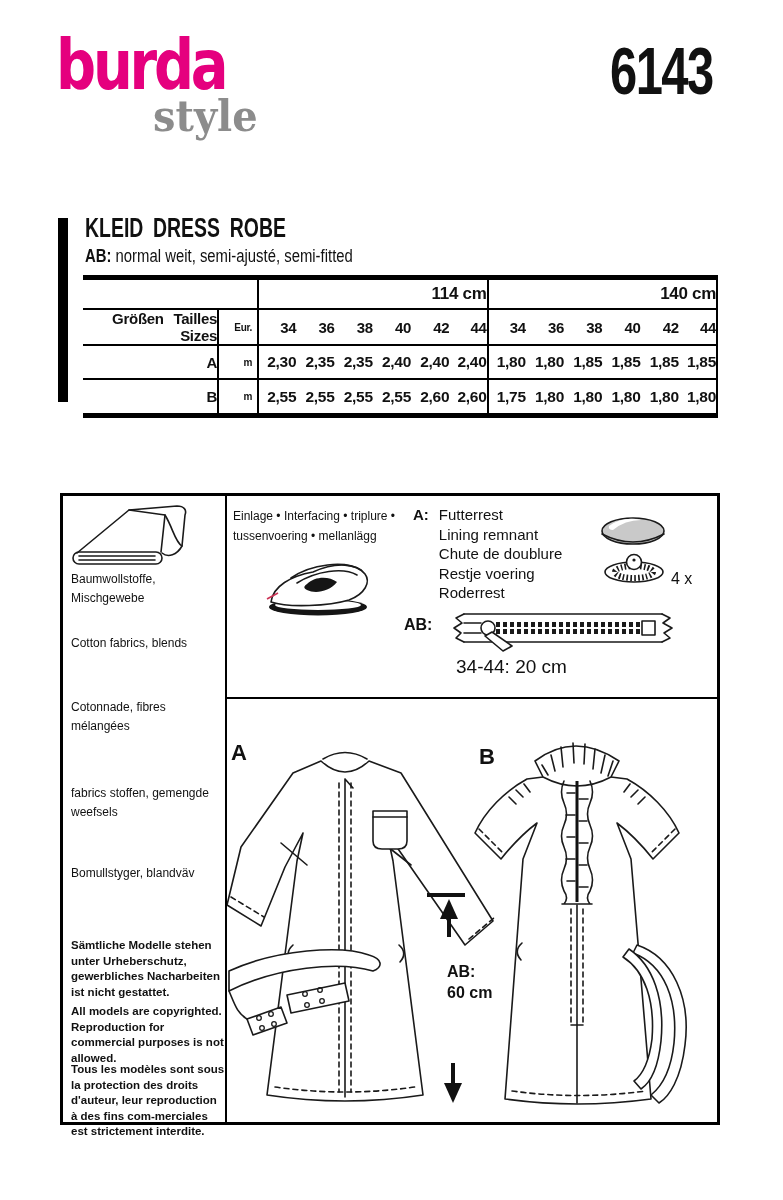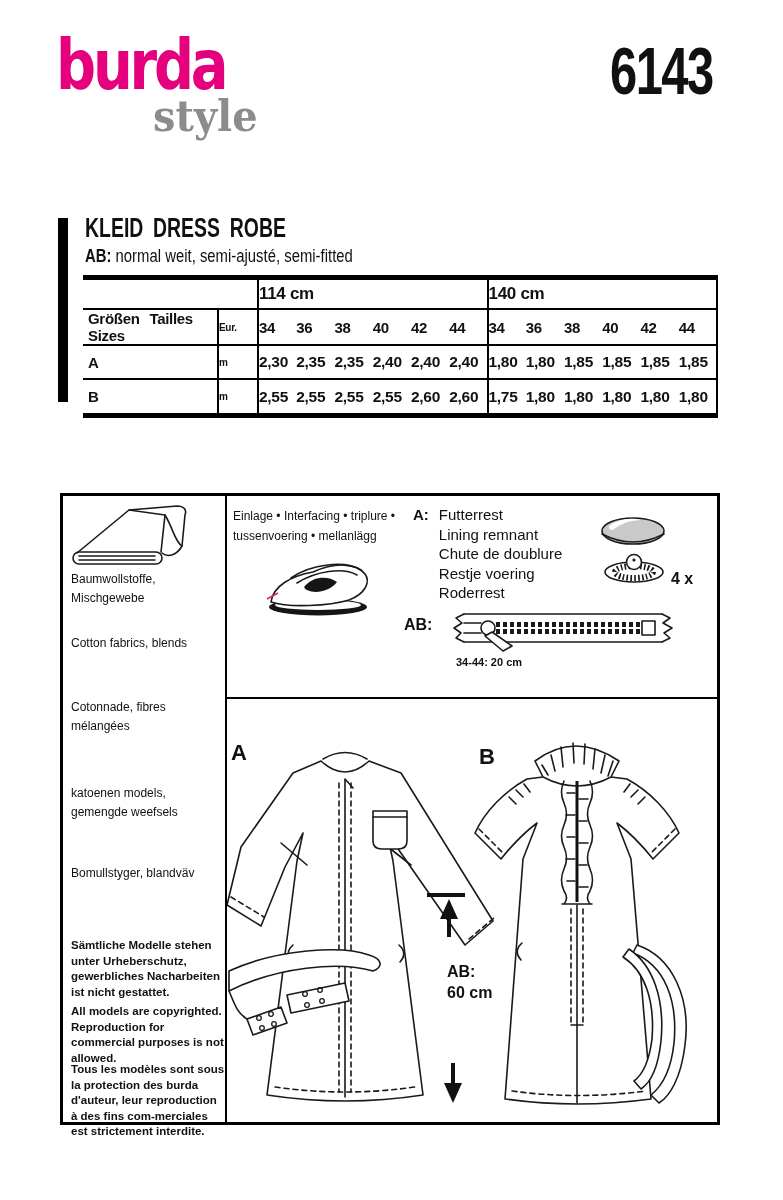--- a/index.html
+++ b/index.html
@@ -23,42 +23,42 @@
   .title-bar{left:58px;top:218px;width:10px;height:184px;background:#000}
   .doc-title{left:85px;top:214px;font-weight:bold;font-size:27px;line-height:1.1;
     word-spacing:6px;transform:scaleX(.72);transform-origin:left top;white-space:nowrap}
   .doc-fit{left:85px;top:246px;font-size:17.5px;line-height:1.2;transform:scaleX(.85);
     transform-origin:left top;white-space:nowrap}
   .doc-fit b{font-weight:bold}
 
   
   .yardage{left:83px;top:275px;width:635px;border-top:5px solid #000;border-bottom:5px solid #000}
   .yardage table{width:100%;border-collapse:collapse;table-layout:fixed}
-  .yardage td,.yardage th{font-weight:bold;letter-spacing:-.3px;padding:0;vertical-align:middle;text-align:left}
+  .yardage td,.yardage th{font-weight:bold;letter-spacing:-.3px;padding:0;vertical-align:middle;text-align:right}
   .b-b{border-bottom:2px solid #000}.b-r{border-right:2px solid #000}
   .r-grp{height:29px;font-size:17px}
   .r-sz{height:25px;font-size:15px}
   .r-val{height:34px;font-size:15.5px}
   .c-lbl{text-align:right;padding-left:5px !important;font-size:15px;word-spacing:6px}
   .c-unit{text-align:center;padding-right:5px !important;font-size:10px}
 
   
   .lower-box{left:60px;top:493px;width:660px;height:632px;border:3px solid #000}
   .v-divider{left:162px;top:0;width:2px;height:626px;background:#000}
   .h-divider{left:164px;top:201px;width:490px;height:2px;background:#000}
 
   .fab-note{left:8px;width:152px;font-size:12px;line-height:19px}
   .legal-note{left:8px;width:154px;font-size:11.5px;line-height:15.5px;font-weight:bold}
 
   .interfacing-text{left:170px;top:10px;width:176px;font-size:12px;line-height:20px}
   .viewa-block{left:350px;top:9px;display:flex;gap:10px;font-size:15px;line-height:19.5px}
   .viewa-block .pfx{font-weight:bold}
-  .snap-count{left:608px;top:74px;font-weight:bold;font-size:16px}
+  .snap-count{left:608px;top:74px;font-weight:normal;font-size:16px}
   .viewab-pfx{left:341px;top:120px;font-weight:bold;font-size:16px}
-  .zip-len{left:393px;top:160px;font-weight:bold;font-size:11px}
+  .zip-len{left:393px;top:160px;font-weight:normal;font-size:19px}
 
   .view-label{font-weight:bold;font-size:22px}
   .len-note{left:384px;top:465px;font-weight:bold;font-size:16px;line-height:21px}
 
   .footer-line{left:60px;top:1139px;font-size:15px;letter-spacing:-.2px}
 
   svg{display:block}
   .ln{stroke:#1a1a1a;stroke-width:1.6;fill:none;stroke-linecap:round;stroke-linejoin:round}
   .lnf{stroke:#1a1a1a;stroke-width:1.6;fill:#fff;stroke-linejoin:round}
   .dash{stroke-dasharray:5 4}
@@ -162,26 +162,26 @@
       <path class="ln" d="M 8 53 L 60 10 L 108 6 C 115 6 118 10 116 15 L 113 46"></path>
       <path class="ln" d="M 60 10 L 96 15 L 92 52"></path>
       <path class="ln" d="M 96 15 C 104 28 106 42 113 46 C 108 55 99 58 93 53"></path>
       <rect class="ln" x="4" y="52" width="89" height="12" rx="6"></rect>
       <path class="ln" d="M 10 56 H 86 M 10 60 H 86" stroke-width="1.1"></path>
     </svg>
 
     <div class="abs fab-note" style="top:74px">Baumwollstoffe, Mischgewebe</div>
     <div class="abs fab-note" style="top:138px">Cotton fabrics, blends</div>
     <div class="abs fab-note" style="top:202px">Cotonnade, fibres mélangées</div>
-    <div class="abs fab-note" style="top:288px">katoenen models, gemengde weefsels</div>
+    <div class="abs fab-note" style="top:288px">fabrics stoffen, gemengde weefsels</div>
     <div class="abs fab-note" style="top:368px">Bomullstyger, blandväv</div>
 
     <div class="abs legal-note" style="top:442px">Sämtliche Modelle stehen unter Urheberschutz, gewerbliches Nacharbeiten ist nicht gestattet.</div>
     <div class="abs legal-note" style="top:508px">All models are copyrighted. Reproduction for commercial purposes is not allowed.</div>
-    <div class="abs legal-note" style="top:566px">Tous les modèles sont sous la protection des burda d'auteur, leur reproduction à des fins com-merciales est strictement interdite.</div>
+    <div class="abs legal-note" style="top:566px">Tous les modèles sont sous la protection des droits d'auteur, leur reproduction à des fins com-merciales est strictement interdite.</div>
 
     <div class="abs interfacing-text">Einlage • Interfacing • triplure • tussenvoering • mellanlägg</div>
 
     <svg class="abs" style="left:198px;top:56px" width="116" height="68" viewBox="0 0 116 68">
       <ellipse cx="57" cy="55" rx="49" ry="8.5" fill="#151515"></ellipse>
       <ellipse cx="57" cy="53" rx="43" ry="5" fill="#ffffff"></ellipse>
       <path class="lnf" d="M 10 50 C 12 34 30 24 52 20 C 76 9 96 12 104 22 C 110 30 104 42 88 48 C 68 54 28 56 10 50 Z"></path>
       <path class="ln" d="M 30 26 C 50 12 84 8 100 18 M 36 31 C 55 19 82 15 96 23"></path>
       <path d="M 46 32 C 54 24 68 24 76 30 C 68 40 54 42 46 38 C 42 36 43 34 46 32 Z" fill="#151515"></path>
       <path d="M 6 47 L 17 41" stroke="#cc3355" stroke-width="1.6" fill="none"></path>

